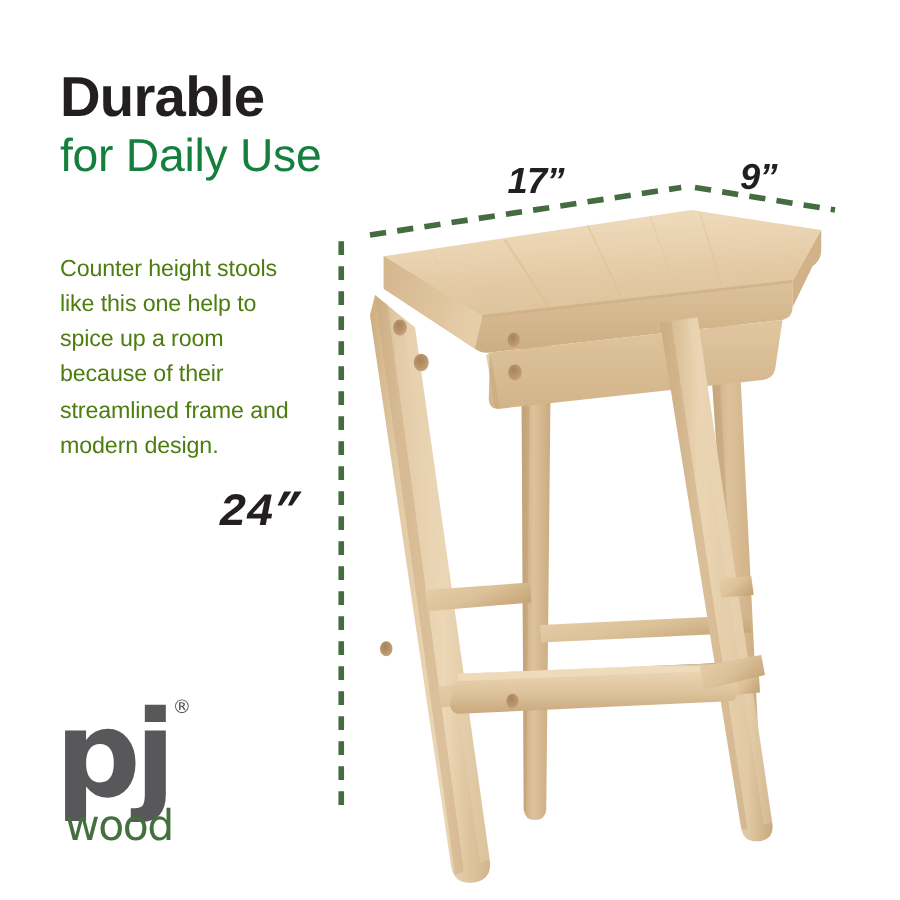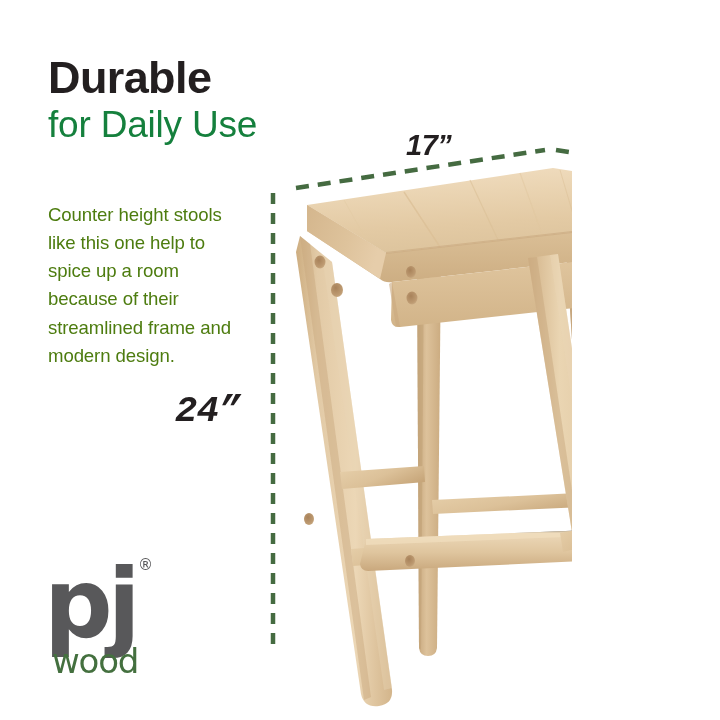--- a/index.html
+++ b/index.html
@@ -8,21 +8,21 @@
     padding: 0;
     background: #ffffff;
   }
   body {
     font-family: "Liberation Sans", sans-serif;
     -webkit-font-smoothing: antialiased;
   }
 
   #infographic {
     position: relative;
-    width: 572px;
+    width: 720px;
     height: 720px;
     background: #ffffff;
     overflow: hidden;
   }
 
   
   .headline {
     position: absolute;
     left: 48px;
     top: 55px;

